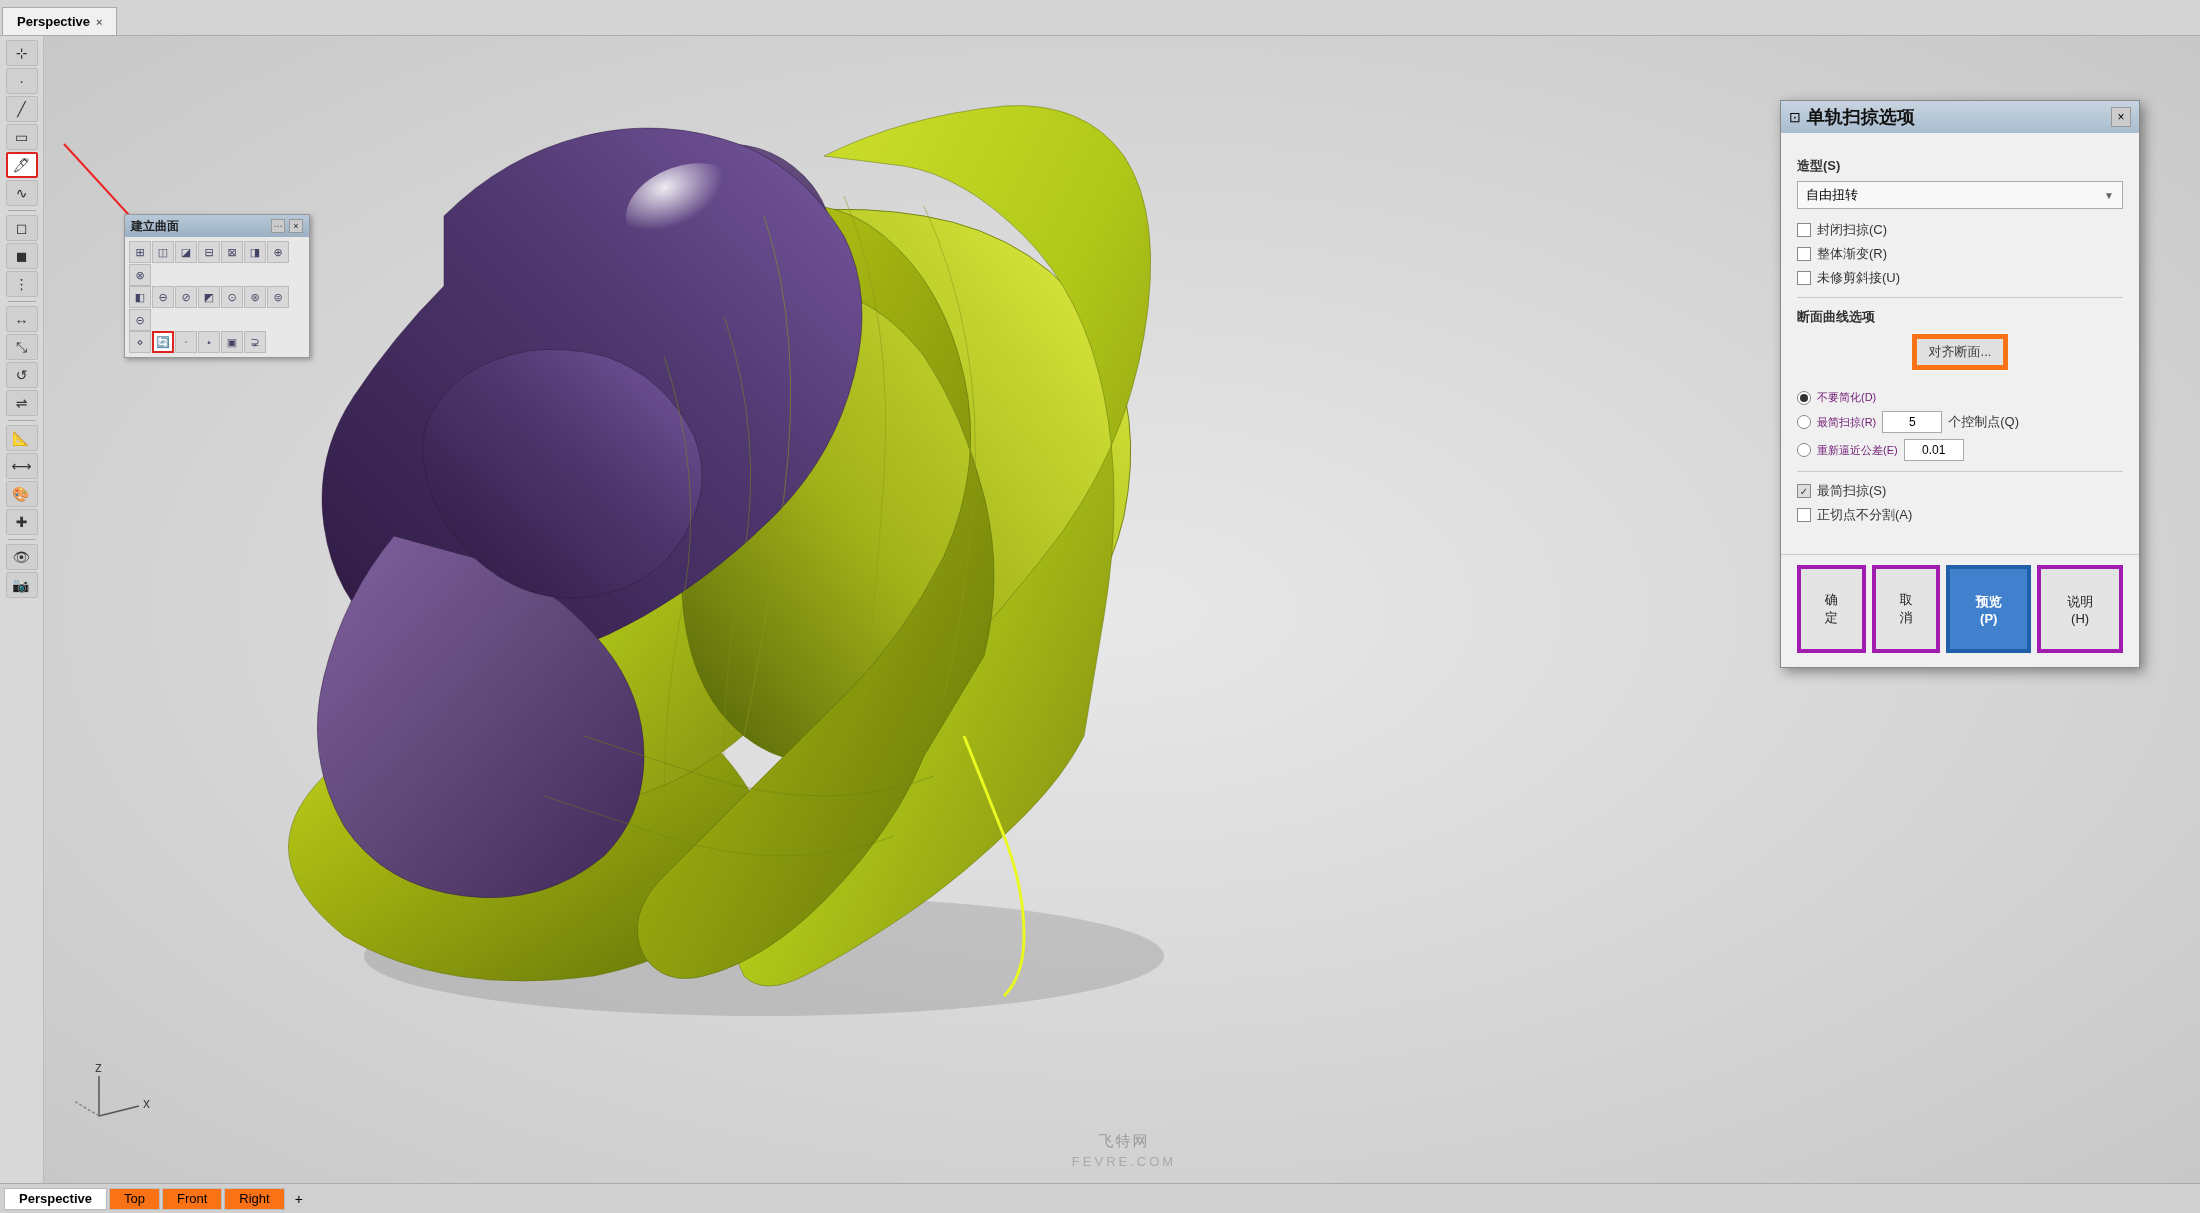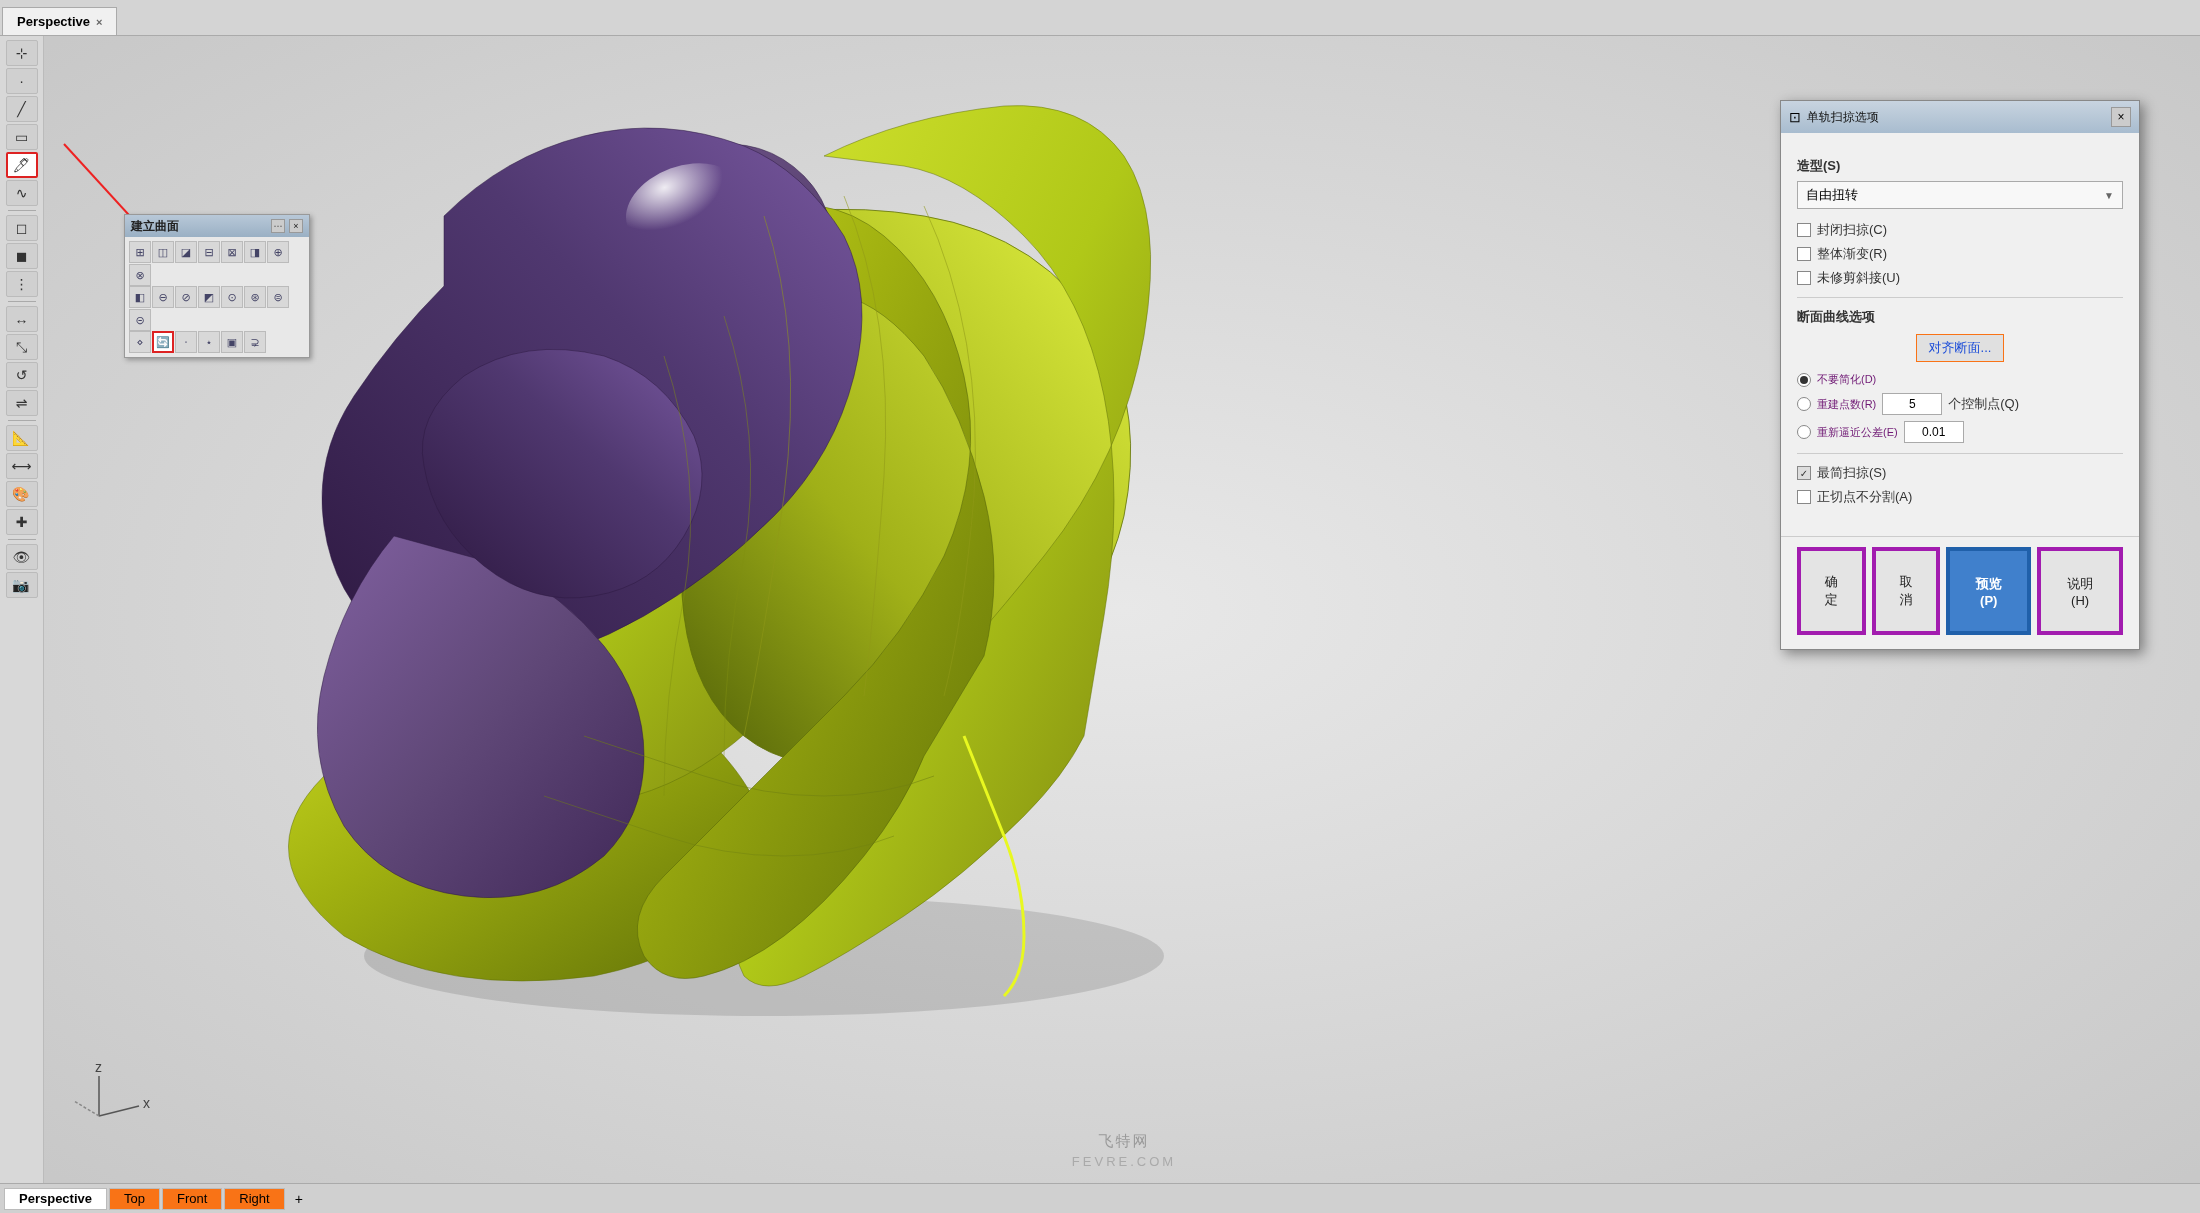--- a/index.html
+++ b/index.html
@@ -187,22 +187,22 @@
       align-items: center;
       justify-content: space-between;
       padding: 0 8px;
       cursor: move;
     }
     .dialog-title-icon {
       font-size: 14px;
       margin-right: 6px;
     }
     .dialog-title-text {
-      font-size: 12px;
-      font-weight: normal;
+      font-size: 18px;
+      font-weight: bold;
       color: #111;
     }
     .dialog-close-btn {
       width: 20px;
       height: 20px;
       background: #ccc;
       border: 1px solid #999;
       display: flex;
       align-items: center;
       justify-content: center;
@@ -263,25 +263,26 @@
       margin: 10px 0;
     }
     .section-header {
       font-size: 13px;
       color: #333;
       font-weight: bold;
       margin-bottom: 8px;
     }
     .align-btn {
       background: #e0e0e0;
-      border: 1px solid #f97316;
+      border: 5px solid #f97316;
       padding: 4px 12px;
       font-size: 13px;
       cursor: pointer;
-      color: #1d4ed8;
+      color: #404040;
+      margin-bottom: 10px;
     }
     .dialog-radio-row {
       display: flex;
       align-items: center;
       gap: 6px;
       margin-bottom: 6px;
     }
     .dialog-radio {
       width: 14px;
       height: 14px;
@@ -599,21 +600,21 @@
       <button class="align-btn">对齐断面...</button>
     </div>
 
     <div class="dialog-radio-row">
       <div class="dialog-radio selected"></div>
       <span class="dialog-radio-label">不要简化(D)</span>
     </div>
 
     <div class="radio-row-with-input">
       <div class="dialog-radio"></div>
-      <span class="dialog-radio-label">重建点数(R)</span>
+      <span class="dialog-radio-label">最简扫掠(R)</span>
       <input type="text" class="dialog-input-small" value="5" style="">
       <span class="input-suffix">个控制点(Q)</span>
     </div>
 
     <div class="radio-row-with-input">
       <div class="dialog-radio"></div>
       <span class="dialog-radio-label">重新逼近公差(E)</span>
       <input type="text" class="dialog-input-small" value="0.01" style="">
     </div>
 

